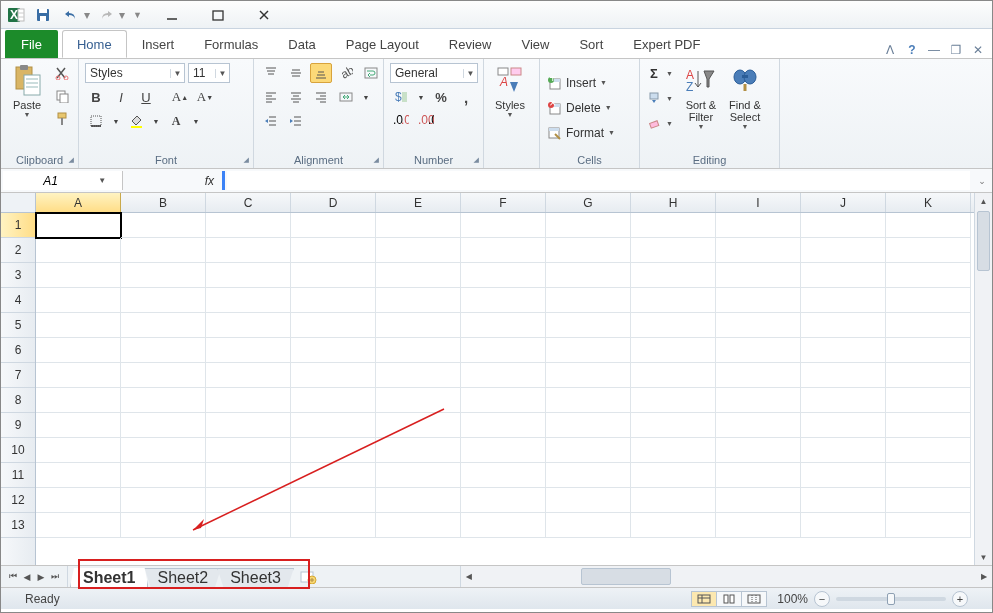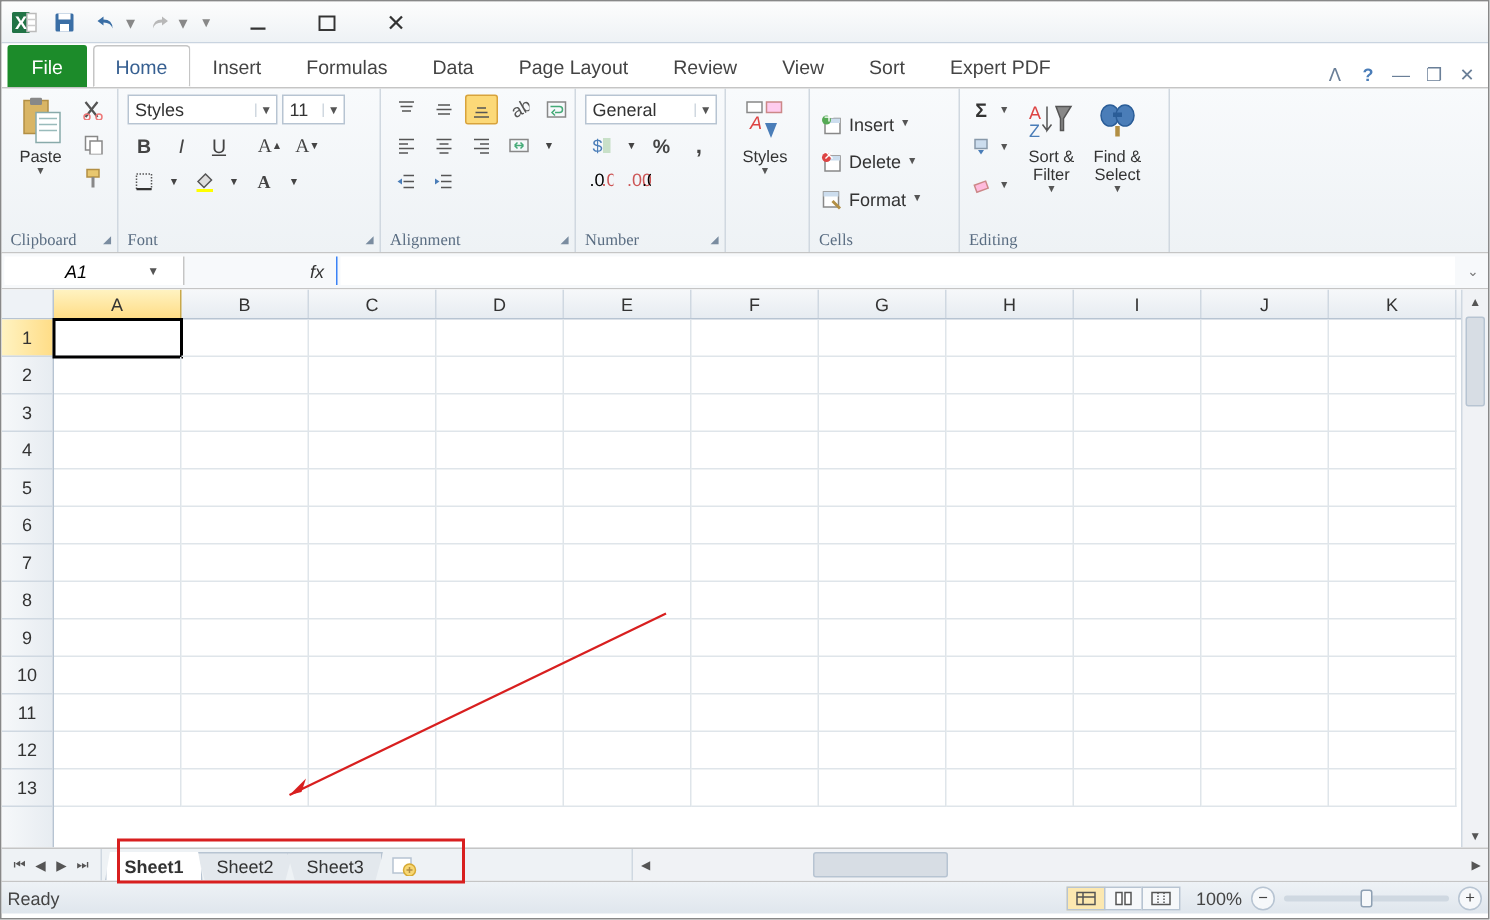--- a/index.html
+++ b/index.html
@@ -20,21 +20,21 @@
 .file-tab { background: #1c8b2a; color: #fff; padding: 5px 16px; font-size: 13px; height: 28px; display: flex; align-items: center; margin-right: 4px; border-radius: 2px 2px 0 0; }
 .rtab { padding: 5px 14px; color: #444; font-size: 13px; height: 28px; display: flex; align-items: center; border: 1px solid transparent; }
 .rtab.active { background: #fff; border: 1px solid #c5c5c5; border-bottom: 1px solid #fff; border-radius: 3px 3px 0 0; color: #365f91; }
 .tabs-right { margin-left: auto; display: flex; gap: 6px; padding-right: 6px; font-size: 11px; color: #6a7f98; align-items: center; }
 .tabs-right span { width: 16px; height: 16px; display:flex; align-items:center; justify-content:center; }
 
 
 .ribbon { height: 110px; background: linear-gradient(#f8fafc,#eef2f5); border-bottom: 1px solid #c5c5c5; display: flex; }
 .group { border-right: 1px solid #d0d8e0; padding: 4px 6px 2px 6px; display: flex; flex-direction: column; justify-content: space-between; }
 .group-body { flex: 1; display: flex; align-items: flex-start; gap: 4px; }
-.group-label { text-align: left; font-size: 11px; color: #5a6d82; padding-top: 2px; position: relative; font-family: Liberation Serif, serif; }
+.group-label { text-align: center; font-size: 11px; color: #5a6d82; padding-top: 2px; position: relative; }
 .group-label::after { content: "◢"; font-size: 7px; color: #7a8ca0; position: absolute; right: -2px; bottom: 2px; }
 .group-label.noexp::after { content: ""; }
 
 .big-btn { display: flex; flex-direction: column; align-items: center; gap: 2px; padding: 2px 4px; color: #333; }
 .big-btn .ico { width: 32px; height: 32px; display: flex; align-items: center; justify-content: center; }
 .big-btn .lbl { font-size: 11px; text-align: center; line-height: 1.1; }
 .big-btn .drop { font-size: 7px; color: #555; margin-top: -2px; }
 
 .col { display: flex; flex-direction: column; gap: 3px; }
 .row { display: flex; gap: 3px; align-items: center; }
@@ -46,21 +46,21 @@
 
 .cells-row { display: flex; align-items: center; gap: 4px; font-size: 11px; color: #333; height: 20px; }
 .cells-row .mini { width: 16px; height: 16px; display:flex; align-items:center; justify-content:center; }
 .cells-row .arr { font-size: 7px; color: #555; }
 
 
 .formula-bar { height: 24px; border-bottom: 1px solid #c5c5c5; display: flex; align-items: stretch; background: #f7f9fb; }
 .name-box { width: 120px; border-right: 1px solid #c5c5c5; display: flex; align-items: center; background: #fff; margin: 2px; }
 .name-box input { border: none; width: 80%; padding: 0 8px; font-size: 12px; outline: none; text-align:center;font-style:italic; }
 .name-box .arr { font-size: 8px; color: #555; padding-right: 6px; }
-.fx-area { display: flex; align-items: center; width: 100px; border-right: 1px solid #3b82f6; margin: 2px 0; justify-content: flex-end; padding-right: 8px; }
+.fx-area { display: flex; align-items: center; width: 100px; border-right: 3px solid #3b82f6; margin: 2px 0; justify-content: flex-end; padding-right: 8px; }
 .fx-label { font-style: italic; font-size: 12px; color: #333; }
 .formula-input { flex: 1; border: none; background: #fff; margin: 2px; padding: 0 6px; outline: none; }
 .formula-expand { width: 20px; display:flex; align-items:center; justify-content:center; color:#777; font-size:9px; }
 
 
 .grid-area { position: relative; height: 372px; overflow: hidden; background: #fff; }
 .corner { position: absolute; left: 0; top: 0; width: 35px; height: 20px; background: #eef2f6; border-right: 1px solid #b7c4d2; border-bottom: 1px solid #b7c4d2; }
 .col-headers { position: absolute; left: 35px; top: 0; right: 18px; height: 20px; display: flex; background: linear-gradient(#f6f8fa,#e7ecf1); border-bottom: 1px solid #b7c4d2; }
 .col-h { width: 85px; text-align: center; border-right: 1px solid #cfd8e1; font-size: 12px; color: #333; display:flex; align-items:center; justify-content:center; }
 .col-h.active { background: linear-gradient(#fff3c2,#ffdd87); border-right-color: #c9a94b; }
@@ -77,30 +77,30 @@
 .vscroll .arr.up{ top:0; } .vscroll .arr.down{ bottom:0; }
 
 
 .annotation-text { position: absolute; left: 440px; top: 205px; color: #d81f1f; font-size: 20px; font-family: Calibri, sans-serif; }
 
 
 .sheet-row { height: 22px; background: #eef2f5; border-top: 1px solid #c5c5c5; display: flex; align-items: stretch; position:relative; }
 .sheet-nav { display: flex; align-items: center; gap: 2px; padding: 0 6px; border-right: 1px solid #cfd8e1; }
 .sheet-nav span { font-size: 9px; color: #555; width: 12px; text-align:center; }
 .sheet-tabs { display: flex; align-items: flex-end; padding-left: 2px; }
-.sheet-tab { padding: 2px 12px 2px 12px; background: #e3e8ed; border: 1px solid #b7c4d2; border-bottom: none; font-size: 12px; color: #333; position: relative; clip-path: polygon(0 0, 100% 0, 92% 100%, 8% 100%); margin-right: -4px; height: 19px; display:flex; align-items:center; margin-top:2px;}
+.sheet-tab { padding: 2px 12px 2px 12px; background: #e3e8ed; border: 1px solid #b7c4d2; border-bottom: none; font-size: 16px; color: #333; position: relative; clip-path: polygon(0 0, 100% 0, 92% 100%, 8% 100%); margin-right: -4px; height: 19px; display:flex; align-items:center; margin-top:2px;}
 .sheet-tab.active { background: #fff; font-weight: bold; z-index: 1; clip-path: polygon(5% 0, 95% 0, 100% 100%, 0 100%); border-top: none; margin-top:1px;}
 .sheet-new { width: 24px; display:flex; align-items:center; justify-content:center; margin-left: 6px; }
 .hscroll { flex: 1; margin-left: 140px; background: #f0f2f5; border-left: 1px solid #cfd8e1; position: relative; }
 .hscroll .arr { position:absolute; top:0; bottom:0; width:16px; display:flex; align-items:center; justify-content:center; font-size:8px; color:#555;}
 .hscroll .arr.l{left:0} .hscroll .arr.r{right:0}
 .hscroll .thumb { position:absolute; left: 120px; top:2px; bottom:2px; width: 90px; background:#d7dde4; border:1px solid #b7c4d2; border-radius:2px; }
 
 
-.status-bar { height: 22px; background: linear-gradient(#eef2f6,#dfe6ed); border-top: 1px solid #c5c5c5; display: flex; align-items: center; padding: 0 4px; font-size: 11px; color: #444; }
+.status-bar { height: 22px; background: linear-gradient(#eef2f6,#dfe6ed); border-top: 1px solid #c5c5c5; display: flex; align-items: center; padding: 0 24px; font-size: 11px; color: #444; }
 .status-bar .spacer { flex: 1; }
 .view-btns { display: flex; gap: 0; margin-right: 10px; }
 .view-btn { width: 26px; height: 16px; border: 1px solid #b7c4d2; display:flex; align-items:center; justify-content:center; font-size:10px; background:#f6f8fa; margin-left:-1px;}
 .view-btn.active { background: #fce8b0; }
 .zoom { display: flex; align-items: center; gap: 6px; }
 .zoom .slider { width: 110px; height: 4px; background: #cfd8e1; position: relative; border-radius: 2px; }
 .zoom .slider .tick { position: absolute; left: 50%; top: -3px; width: 1px; height: 10px; background: #8ea0b3; }
 .zoom .slider .knob { position: absolute; left: 50%; top: -4px; width: 8px; height: 12px; background: #f6f8fa; border: 1px solid #8ea0b3; border-radius: 2px; transform: translateX(-50%);}
 .zoom .pm { width: 16px; height: 16px; border: 1px solid #b7c4d2; border-radius: 8px; display:flex; align-items:center; justify-content:center; font-size:11px; background:#f6f8fa; }
 

